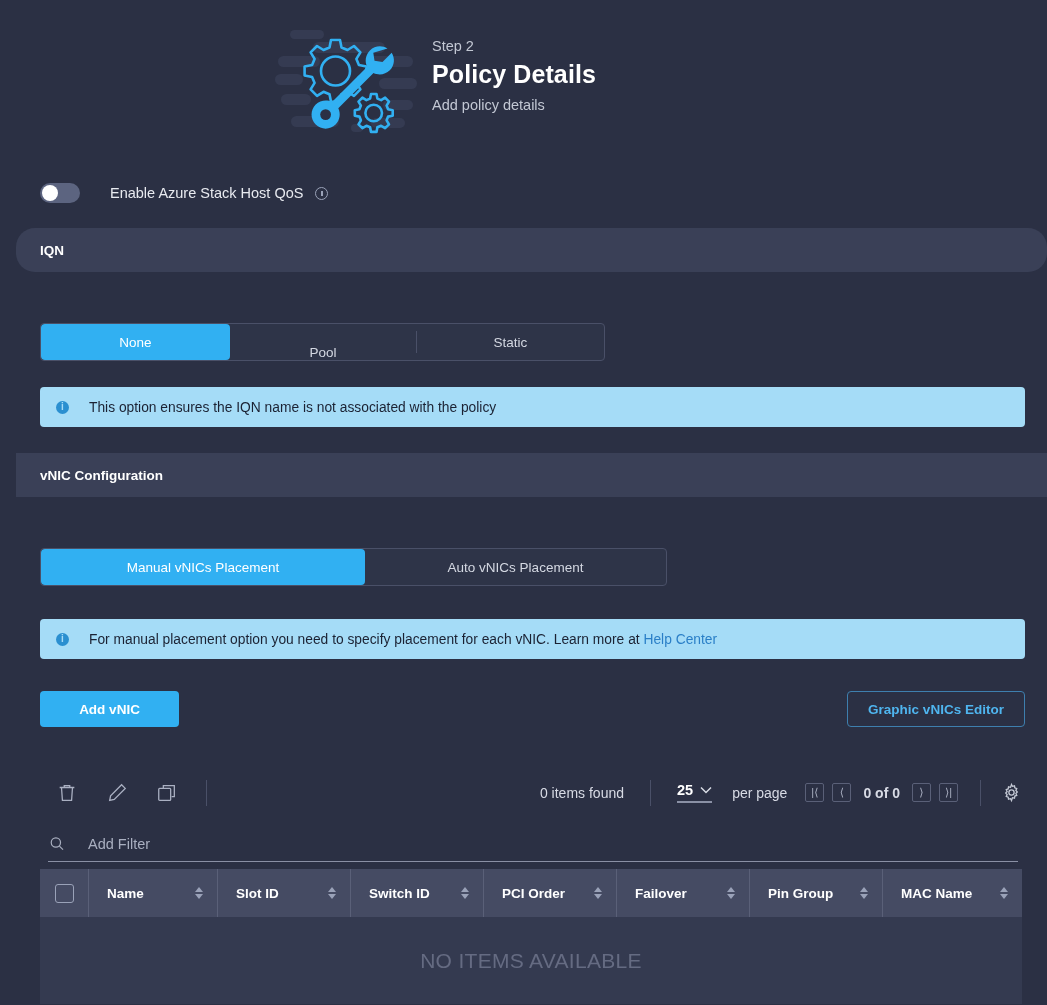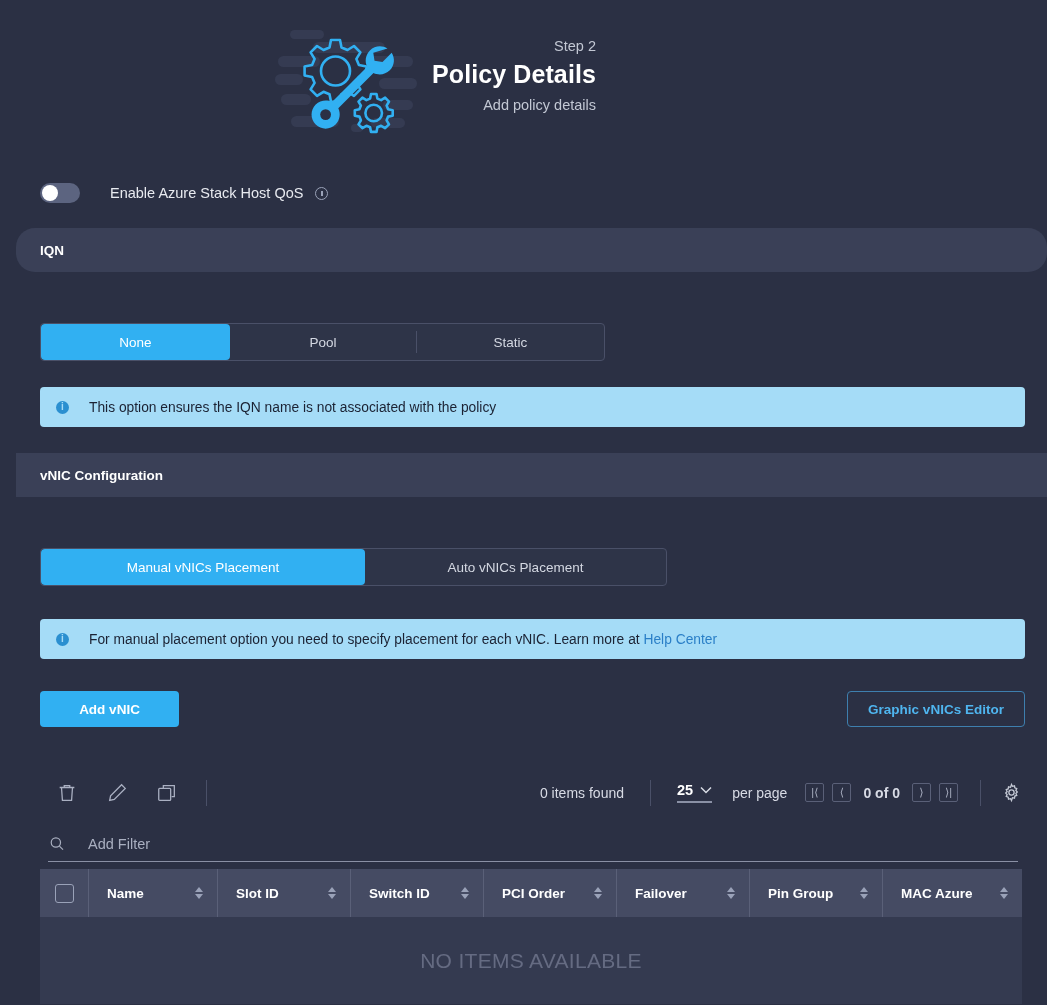--- a/index.html
+++ b/index.html
@@ -12,21 +12,21 @@
   }
   #root { position: relative; width: 1047px; height: 1005px; }
 
   
   .hero { display: flex; align-items: center; padding: 18px 0 0 0; }
   .hero-art {
     position: relative; width: 145px; height: 122px;
     margin-left: 275px; flex: none;
   }
   .hero-art svg { position: absolute; inset: 0; }
-  .hero-text { margin-left: 12px; padding-bottom: 6px; text-align: right; }
+  .hero-text { margin-left: 12px; padding-bottom: 6px; }
   .step-label { font-size: 14.5px; color: #c3c8d4; line-height: 22px; }
   .page-title { font-size: 25px; font-weight: bold; color: #ffffff; line-height: 34px; letter-spacing: .1px; }
   .page-sub { font-size: 14.5px; color: #c3c8d4; line-height: 24px; margin-top: 2px; }
 
   
   .toggle-row {
     display: flex; align-items: center;
     margin: 43px 0 0 40px;
   }
   .switch {
@@ -198,21 +198,21 @@
   </div>
 
   <div class="section-bar" style="top:228px;border-radius:19px;">
     <span>IQN</span>
   </div>
 
   <div class="seg" style="position:absolute; left:40px; top:323px; width:565px;">
     <div class="sgitem active" style="width:189px;">
       <span>None</span>
     </div>
-    <div class="sgitem" style="width:186px;">
+    <div class="sgitem" style="width:186px;align-items:flex-end;">
       <span>Pool</span>
     </div>
     <div class="divider"></div>
     <div class="sgitem" style="flex:1;">
       <span>Static</span>
     </div>
   </div>
 
   <div class="banner" style="position:absolute; left:40px; top:387px; width:985px;">
     <div class="bi">i</div>
@@ -341,21 +341,21 @@
           </span>
       </div>
       <div class="th" style="width:133px;">
         <span>Pin Group</span>
         <span class="sorter">
             <i class="up"></i>
             <i class="dn"></i>
           </span>
       </div>
       <div class="th" style="width:139px; border-right:none;">
-        <span>MAC Azure</span>
+        <span>MAC Name</span>
         <span class="sorter">
             <i class="up"></i>
             <i class="dn"></i>
           </span>
       </div>
     </div>
 
     <div class="tbl-body">
       <div class="empty-msg">NO ITEMS AVAILABLE</div>
     </div>

